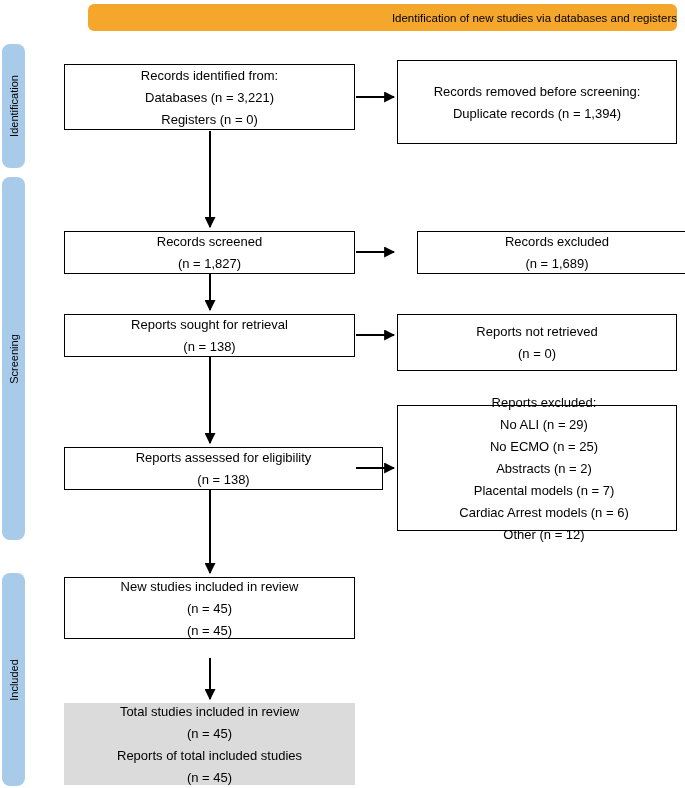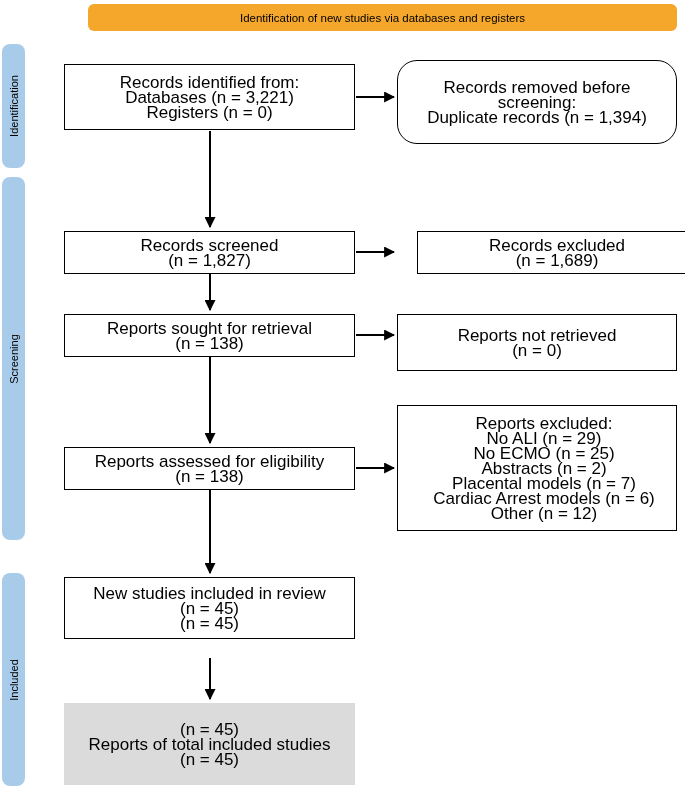--- a/index.html
+++ b/index.html
@@ -9,33 +9,33 @@
   }
   *{box-sizing:border-box;}
   html,body{margin:0;padding:0;}
   body{
     width:685px;height:788px;position:relative;background:#ffffff;
     font-family:"Liberation Sans", sans-serif;color:#000;
   }
   .banner{
     position:absolute;left:88px;top:4px;width:589px;height:27px;
     background:var(--banner-bg);border-radius:6px;
-    display:flex;align-items:center;justify-content:center;
+    display:flex;align-items:center;justify-content:flex-end;
     font-size:11.5px;
   }
   .stage{
     position:absolute;left:2px;width:23px;background:var(--stage-bg);
     border-radius:8px;display:flex;align-items:center;justify-content:center;
     overflow:hidden;
   }
   .stage-label{transform:rotate(-90deg);white-space:nowrap;font-size:11px;}
   .box{
     position:absolute;background:#fff;border:1px solid #000;
     display:flex;flex-direction:column;align-items:center;justify-content:center;
-    text-align:center;font-size:17px;line-height:15px;padding:2px 6px;
+    text-align:center;font-size:13px;line-height:15px;padding:2px 6px;gap:7px;
   }
   .box.final{background:var(--final-bg);border:none;}
   svg.overlay{position:absolute;left:0;top:0;pointer-events:none;}
 </style>
 </head>
 <body>
 
 <div class="banner">
   <span>Identification of new studies via databases and registers</span>
 </div>
@@ -59,38 +59,39 @@
 <div class="box" style="left:64px;top:231px;width:291px;height:43px;">
   <div>Records screened</div>
   <div>(n = 1,827)</div>
 </div>
 
 <div class="box" style="left:64px;top:314px;width:291px;height:43px;">
   <div>Reports sought for retrieval</div>
   <div>(n = 138)</div>
 </div>
 
-<div class="box" style="left:64px;top:447px;width:291px;height:43px;">
+<div class="box" style="left:64px;top:447px;width:319px;height:43px;">
   <div>Reports assessed for eligibility</div>
   <div>(n = 138)</div>
 </div>
 
 <div class="box" style="left:64px;top:577px;width:291px;height:62px;">
   <div>New studies included in review</div>
   <div>(n = 45)</div>
   <div>(n = 45)</div>
 </div>
 
 <div class="box final" style="left:64px;top:703px;width:291px;height:82px;">
+  <div>Total studies included in review</div>
   <div>(n = 45)</div>
   <div>Reports of total included studies</div>
   <div>(n = 45)</div>
 </div>
 
-<div class="box" style="left:397px;top:60px;width:280px;height:84px;border-radius:20px;">
+<div class="box" style="left:397px;top:60px;width:280px;height:84px;">
   <div>Records removed before screening:</div>
   <div>Duplicate records (n = 1,394)</div>
 </div>
 
 <div class="box" style="left:397px;top:231px;width:280px;height:43px;margin-left:20px;">
   <div>Records excluded</div>
   <div>(n = 1,689)</div>
 </div>
 
 <div class="box" style="left:397px;top:314px;width:280px;height:57px;">

